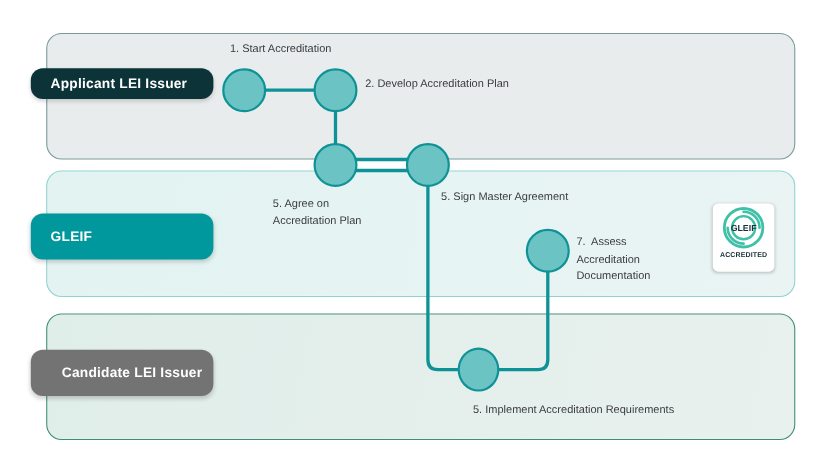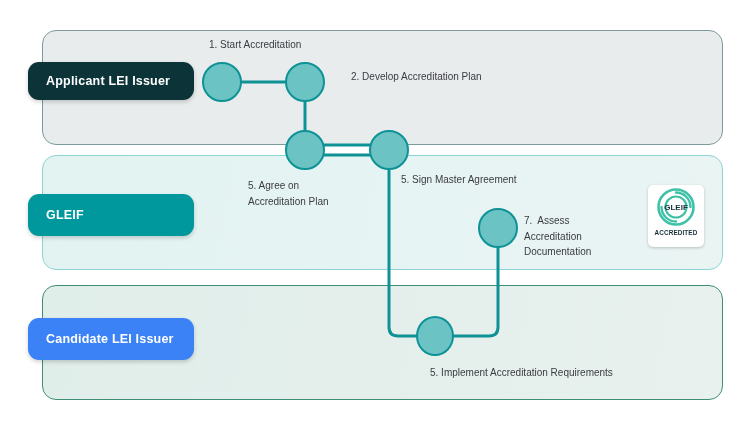--- a/index.html
+++ b/index.html
@@ -16,23 +16,23 @@
       border:1px solid #8fd2d2;}
   .lane-candidate{left:42px;top:285px;width:681px;height:115px;
       background:linear-gradient(100deg,#e0eeea 0%,#e5efec 60%,#e8f1ee 100%);
       border:1px solid #3e8d79;}
 
   
   .chip{position:absolute;display:flex;align-items:center;
         border-radius:11px;color:#ffffff;font-size:12.5px;
         font-weight:bold;letter-spacing:.2px;padding-left:18px;
         box-shadow:0 2px 4px rgba(0,0,0,.18);}
-  .chip-applicant{left:28px;top:62px;width:148px;height:38px;background:#0b3338;}
+  .chip-applicant{left:28px;top:62px;width:148px;height:28px;background:#0b3338;}
   .chip-gleif{left:28px;top:194px;width:148px;height:42px;background:#00989c;}
-  .chip-candidate{left:28px;top:318px;width:148px;height:42px;background:#3b82f6;}
+  .chip-candidate{left:28px;top:318px;width:148px;height:42px;background:#737373;justify-content:center;}
 
   
   #wires{position:absolute;left:0;top:0;width:750px;height:429px;}
 
   
   .node{position:absolute;border-radius:50%;
         background:#6cc3c4;border:2.5px solid #0e9296;box-sizing:border-box;}
 
   
   .lbl{position:absolute;color:#3b3b42;font-size:10px;line-height:15.5px;
@@ -81,21 +81,21 @@
   </div>
 
   <div class="node" style="left:202px;top:62px;width:40px;height:40px;"></div>
   <div class="node" style="left:285px;top:62px;width:40px;height:40px;"></div>
   <div class="node" style="left:285px;top:130px;width:40px;height:40px;"></div>
   <div class="node" style="left:369px;top:130px;width:40px;height:40px;"></div>
   <div class="node" style="left:416px;top:316px;width:38px;height:40px;"></div>
   <div class="node" style="left:478px;top:208px;width:40px;height:40px;"></div>
 
   <div class="lbl" style="left:209px;top:37px;">1. Start Accreditation</div>
-  <div class="lbl" style="left:332px;top:69px;margin-left:19px;">2. Develop Accreditation Plan</div>
+  <div class="lbl" style="left:332px;top:69px;">2. Develop Accreditation Plan</div>
   <div class="lbl" style="left:248px;top:178px;">5. Agree on
 Accreditation Plan</div>
   <div class="lbl" style="left:401px;top:172px;">5. Sign Master Agreement</div>
   <div class="lbl" style="left:430px;top:365px;">5. Implement Accreditation Requirements</div>
   <div class="lbl" style="left:524px;top:213px;">7.  Assess
 Accreditation
 Documentation</div>
 
   <div class="badge">
     <svg width="56" height="46" viewBox="0 0 56 46" xmlns="http://www.w3.org/2000/svg">

